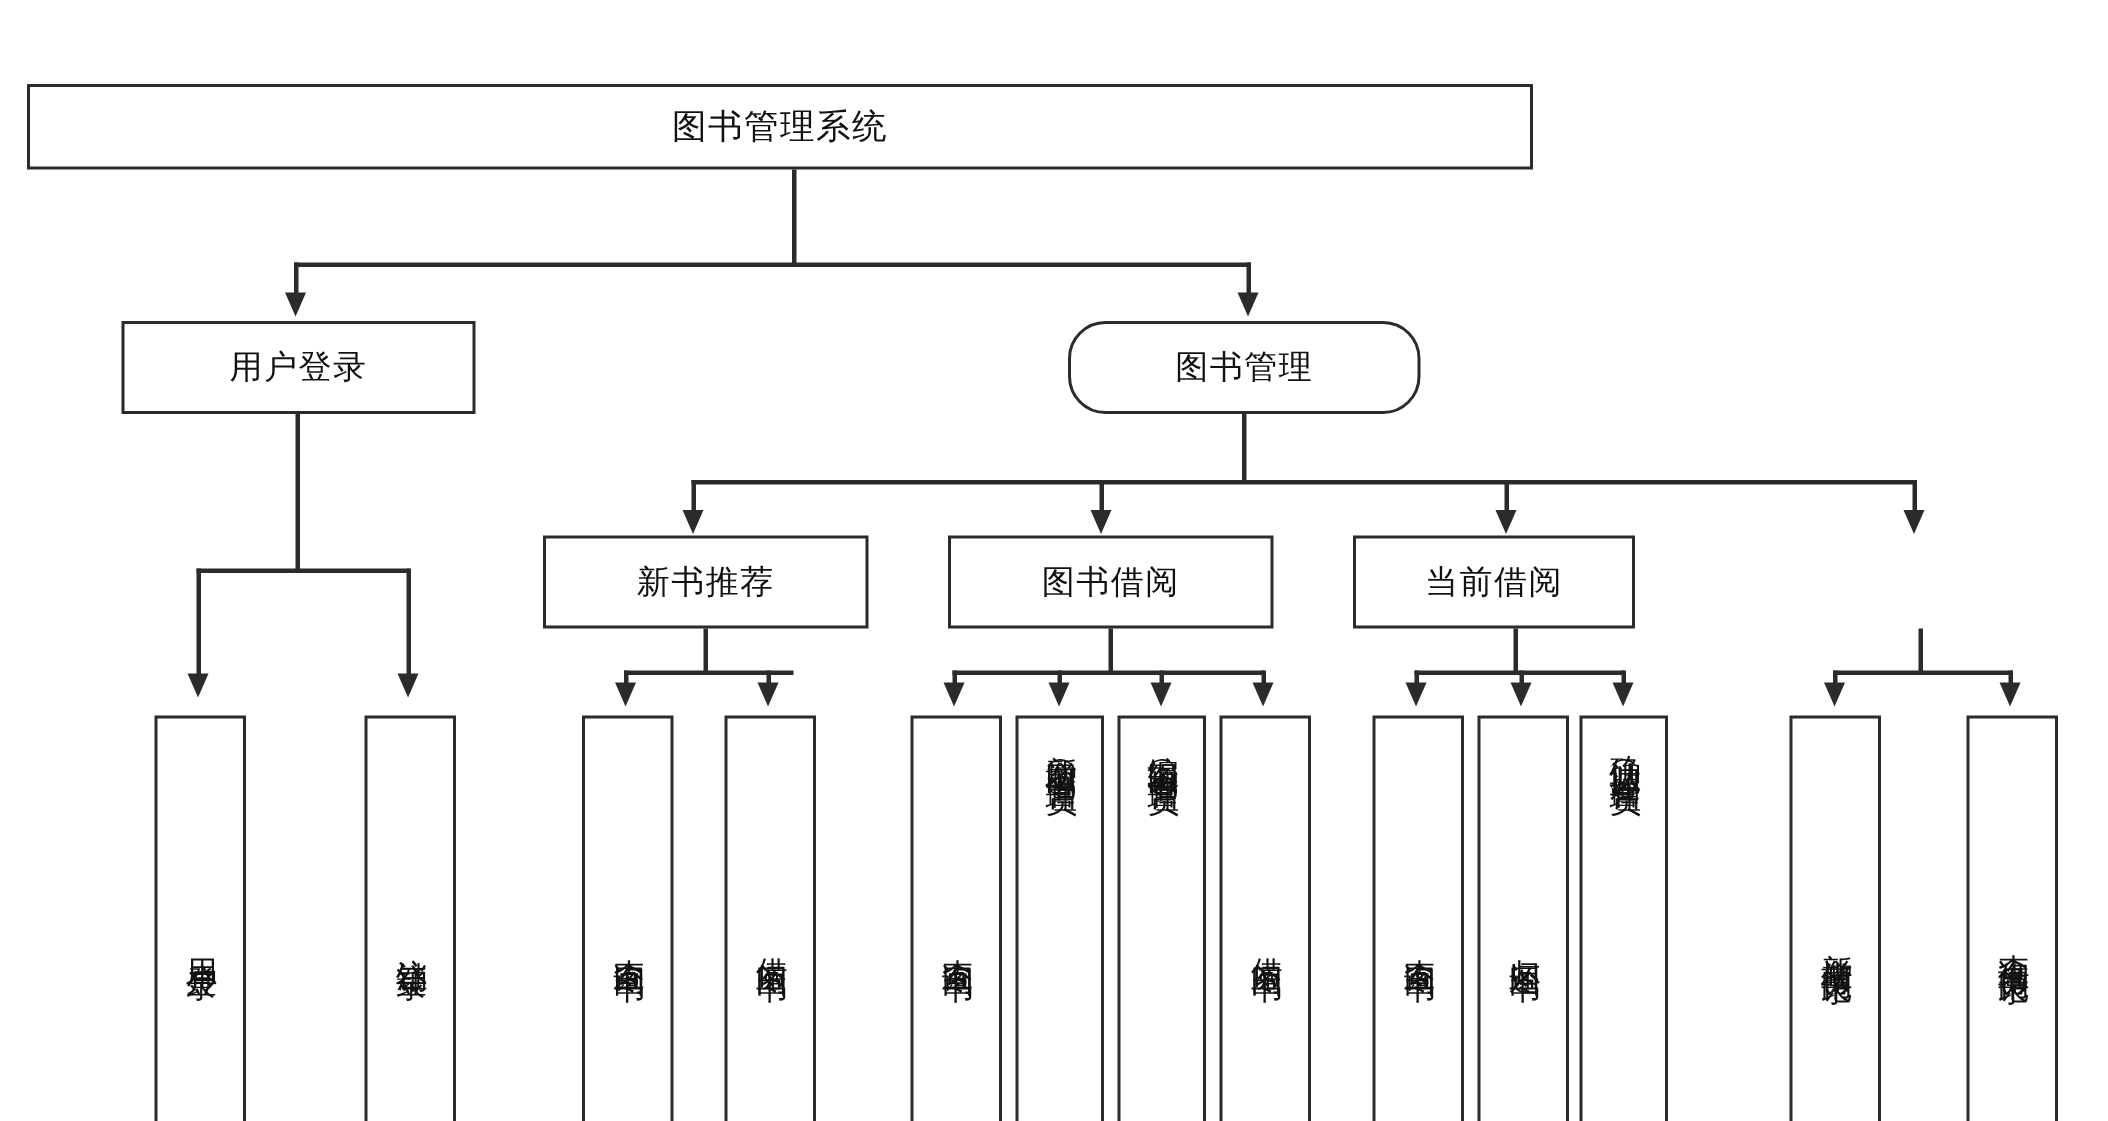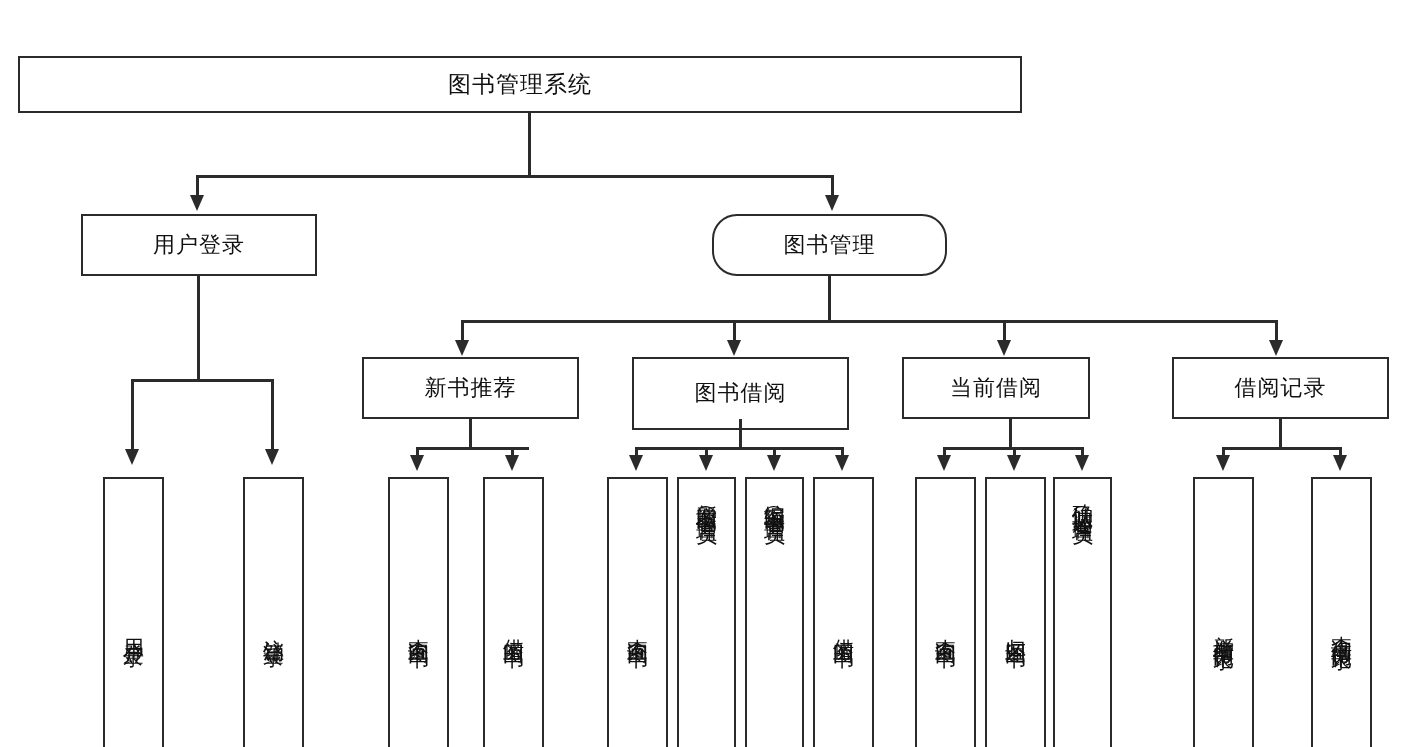--- a/index.html
+++ b/index.html
@@ -119,28 +119,25 @@
   <div class="ln v" style="left:733px; top:276px; width:3px; height:22px;"></div>
   <div class="arrow" style="left:727px; top:296px;"></div>
   <div class="ln v" style="left:1003px; top:276px; width:3px; height:22px;"></div>
   <div class="arrow" style="left:997px; top:296px;"></div>
   <div class="ln v" style="left:1275px; top:276px; width:3px; height:22px;"></div>
   <div class="arrow" style="left:1269px; top:296px;"></div>
 
   <div class="node h" style="left:362px; top:313px; width:217px; height:62px;">
     <span>新书推荐</span>
   </div>
-  <div class="node h" style="left:632px; top:313px; width:217px; height:73px;">
+  <div class="node h" style="left:632px; top:313px; width:217px; height:62px;">
     <span>图书借阅</span>
   </div>
   <div class="node h" style="left:902px; top:313px; width:188px; height:62px;">
     <span>当前借阅</span>
-  </div>
-  <div class="node h" style="left:1172px; top:313px; width:217px; height:62px;">
-    <span>借阅记录</span>
   </div>
 
   <div class="ln v" style="left:469px; top:375px; width:3px; height:30px;"></div>
   <div class="ln h" style="left:416px; top:403px; width:113px; height:3px;"></div>
   <div class="ln v" style="left:416px; top:403px; width:3px; height:10px;"></div>
   <div class="arrow" style="left:410px; top:411px;"></div>
   <div class="ln v" style="left:511px; top:403px; width:3px; height:10px;"></div>
   <div class="arrow" style="left:505px; top:411px;"></div>
 
   <div class="ln v" style="left:739px; top:375px; width:3px; height:30px;"></div>

